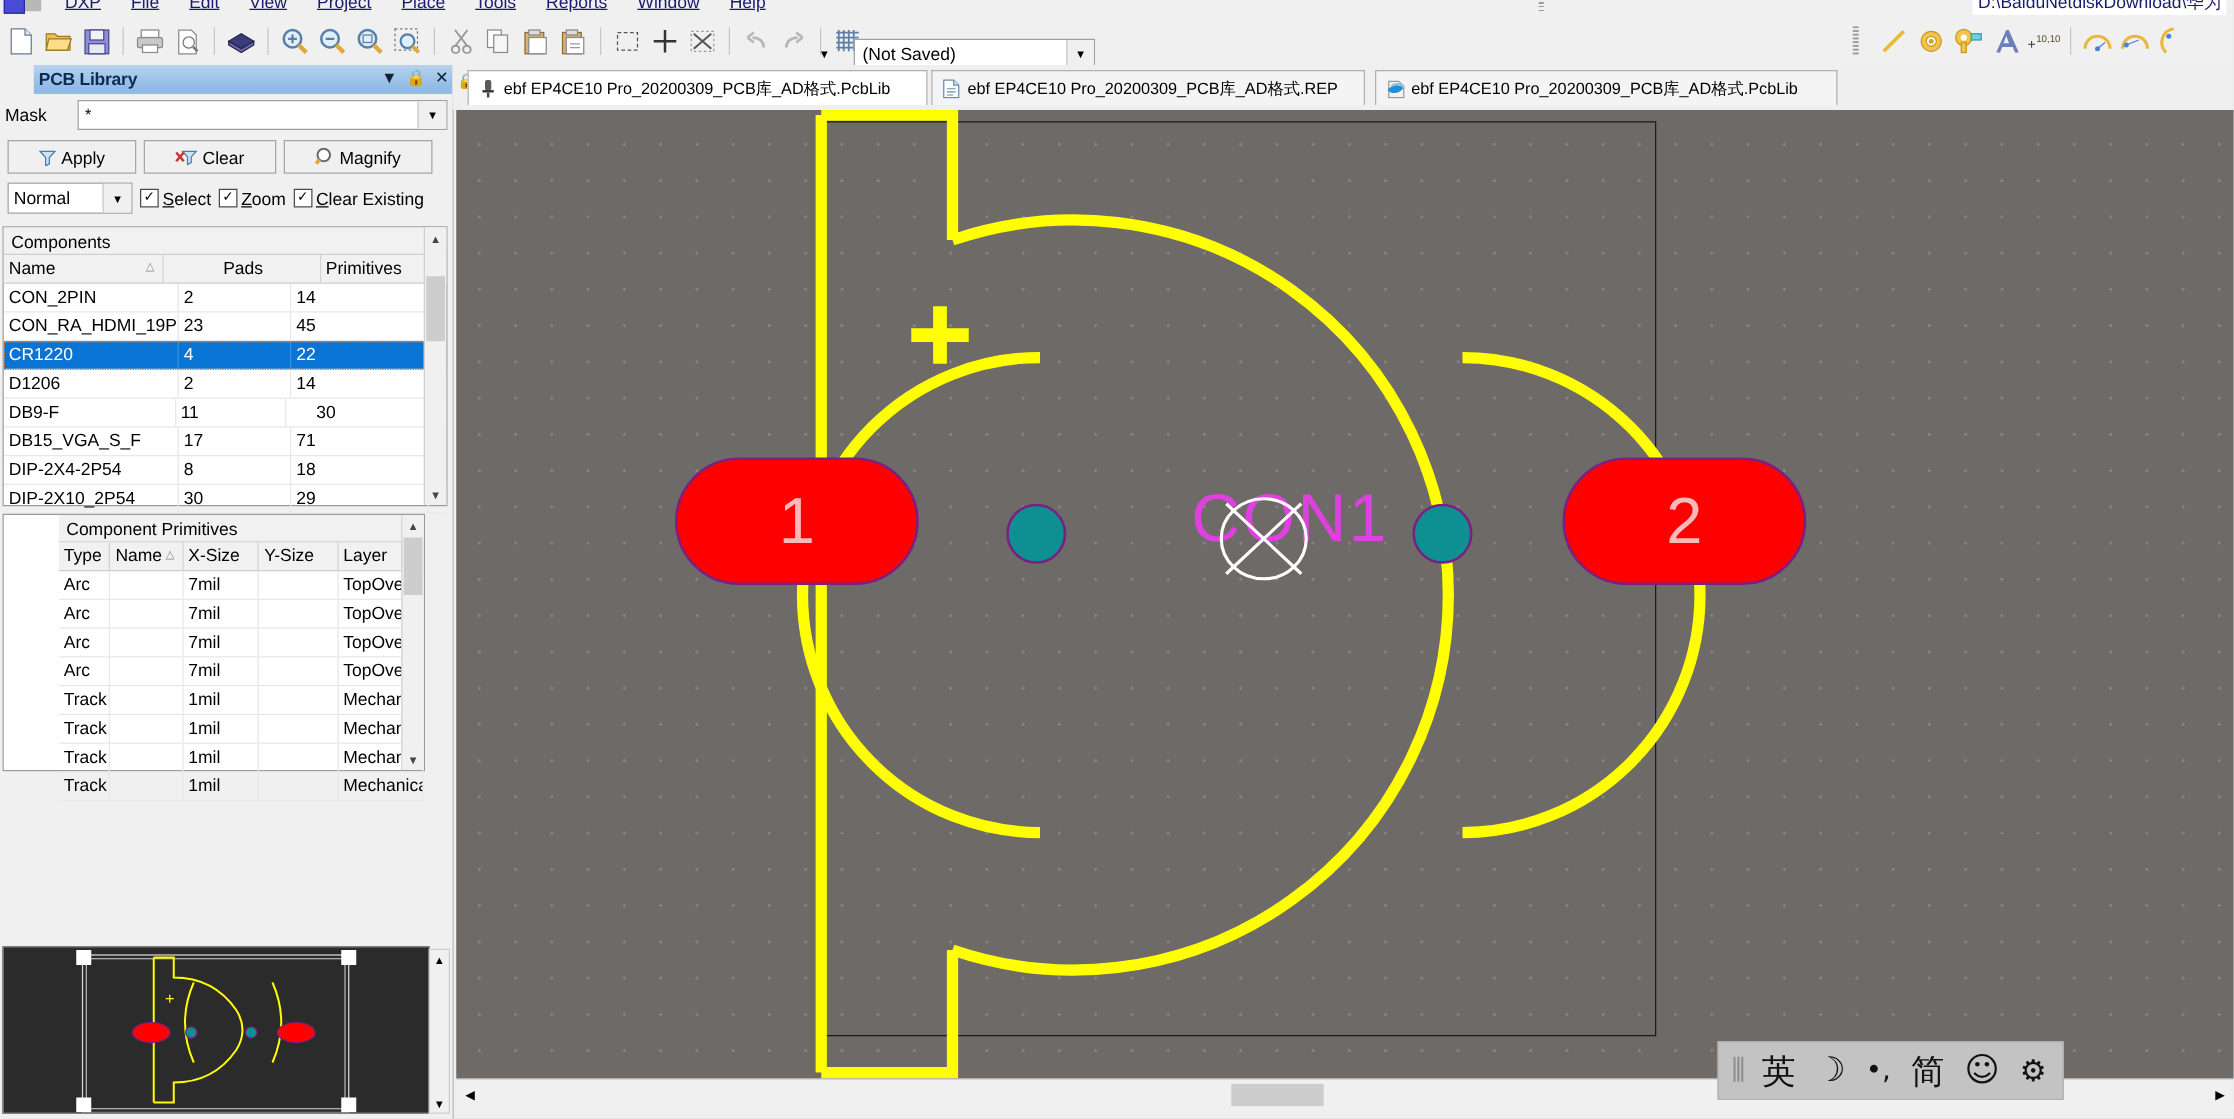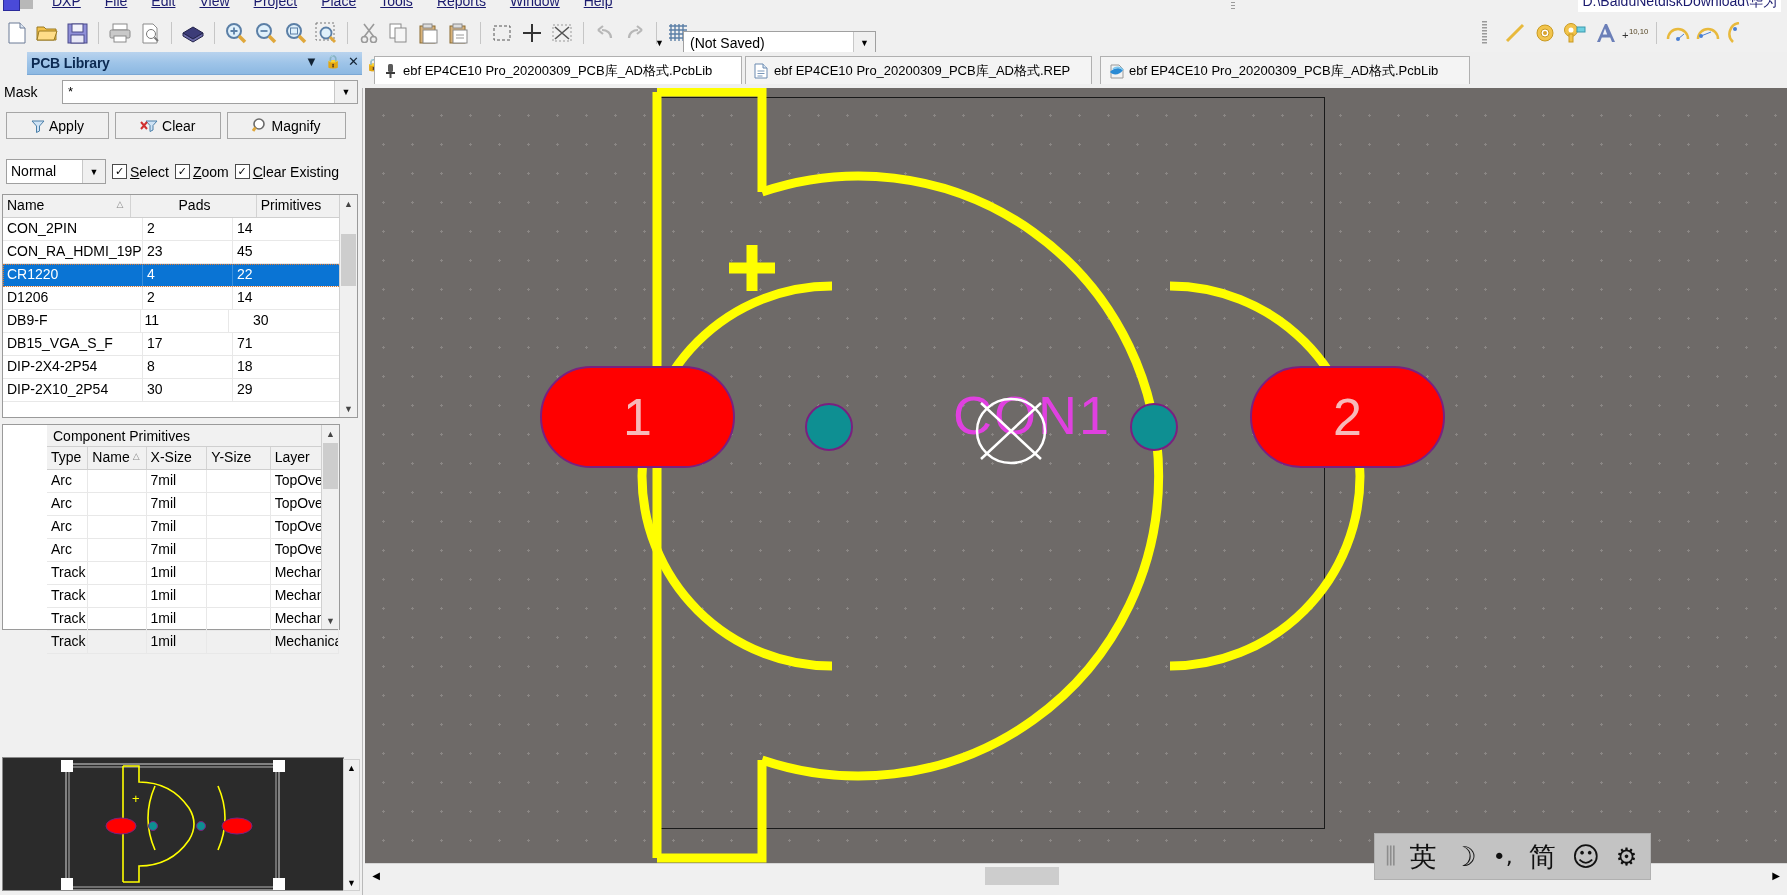--- a/index.html
+++ b/index.html
@@ -92,21 +92,21 @@
     border-left:1px solid #c8c8c8; display:flex;align-items:center;justify-content:center;font-size:9px;
   }
 
   .btnrow { display:flex; gap:6px; padding:6px 4px 4px 6px; }
   .lbtn {
     height:27px; min-width:72px; background:#f0f0f0; border:1px solid #a6a6a6;
     display:flex; align-items:center; gap:4px; padding:0 24px; font-size:14px;
     box-sizing:border-box;
   }
 
-  .optrow { display:flex; align-items:center; gap:6px; padding:3px 4px 4px 6px;margin-top:13px; }
+  .optrow { display:flex; align-items:center; gap:6px; padding:3px 4px 4px 6px; }
   .sel-normal {
     width:100px; height:25px; background:#fff; border:1px solid #a0a0a0;
     position:relative; box-sizing:border-box; padding:3px 0 0 4px; font-size:14px;
   }
   .sel-normal .arrow {
     position:absolute; right:0; top:0; width:22px; height:23px; background:#f0f0f0;
     border-left:1px solid #c8c8c8; display:flex;align-items:center;justify-content:center;font-size:9px;
   }
   .chk { display:flex; align-items:center; gap:3px; font-size:14px; }
   .chkbox {
@@ -520,20 +520,21 @@
         <span class="chkbox">✓</span>
         <span><u>Z</u>oom</span>
       </label>
       <label class="chk">
         <span class="chkbox">✓</span>
         <span><u>C</u>lear Existing</span>
       </label>
     </div>
 
     <div class="grid-wrap" style="height:224px;">
+      <div class="grid-head-title">Components</div>
       <div class="grid-cols">
         <div style="width:140px;">
           <span>Name</span>
           <span class="sortarrow">△</span>
         </div>
         <div style="width:90px;margin-left:44px;">Pads</div>
         <div style="width:110px;">Primitives</div>
       </div>
       <div class="grid-body">
         <div class="grow">

